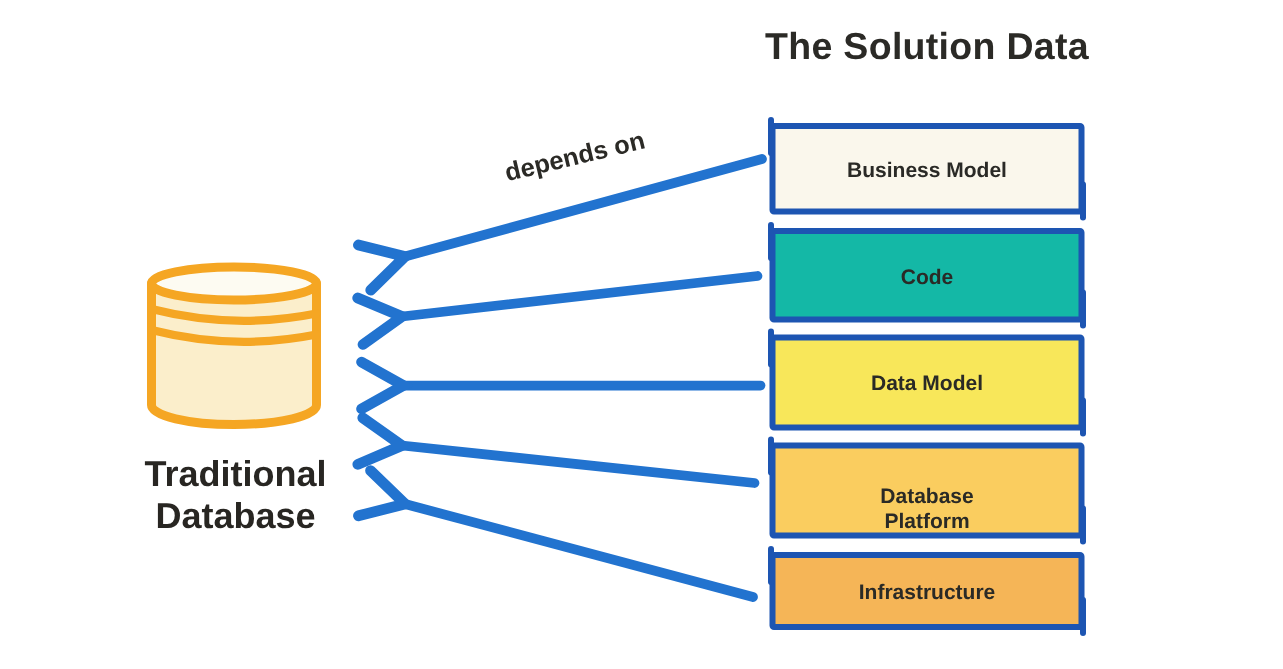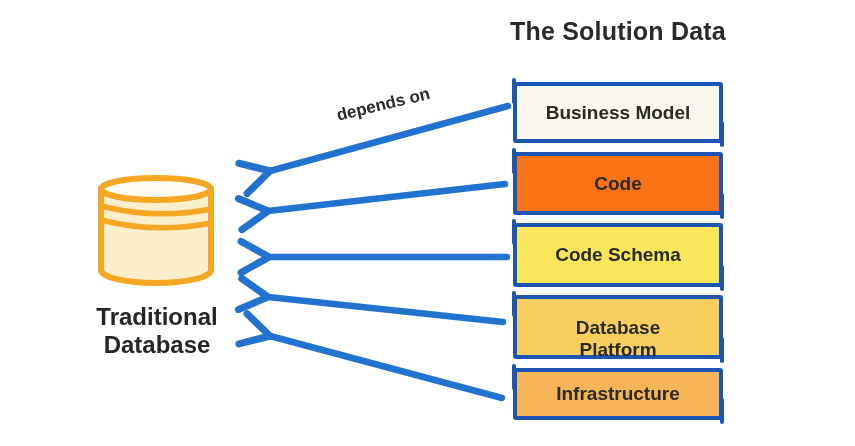--- a/index.html
+++ b/index.html
@@ -16,21 +16,21 @@
   }
   .title{
     position:absolute;left:468px;top:17px;width:300px;text-align:center;
     font-size:25px;font-weight:bold;letter-spacing:.2px;color:var(--ink);
   }
   
   .box{
     position:absolute;left:513px;width:210px;
     border:4px solid var(--border-blue);border-radius:3px;
     display:flex;align-items:center;justify-content:center;text-align:center;
-    font-size:19px;font-weight:bold;color:#2A2A26;
+    font-size:14px;font-weight:bold;color:#2A2A26;
   }
   
   .box::before{
     content:"";position:absolute;left:-5px;top:-8px;width:4px;height:26px;
     background:var(--border-blue);border-radius:2px;
   }
   .box::after{
     content:"";position:absolute;right:-5px;bottom:-8px;width:4px;height:26px;
     background:var(--border-blue);border-radius:2px;
   }
@@ -60,25 +60,25 @@
 </head>
 <body>
 
 <div class="canvas">
 
   <div class="title">The Solution Data</div>
 
   <div class="box" id="box-0" style="background-color: rgb(250, 247, 236);">
     <span class="label">Business Model</span>
   </div>
-  <div class="box" id="box-1" style="background-color: #f97316;">
+  <div class="box" id="box-1" style="background-color: #14b8a6;">
     <span class="label">Code</span>
   </div>
   <div class="box" id="box-2" style="background-color: rgb(248, 231, 90);">
-    <span class="label">Code Schema</span>
+    <span class="label">Data Model</span>
   </div>
   <div class="box" id="box-3" style="background-color: rgb(250, 205, 95);">
     <span class="label wrap">Database Platform</span>
   </div>
   <div class="box" id="box-4" style="background-color: rgb(245, 181, 87);">
     <span class="label">Infrastructure</span>
   </div>
 
   <div class="depends">depends on</div>
 

